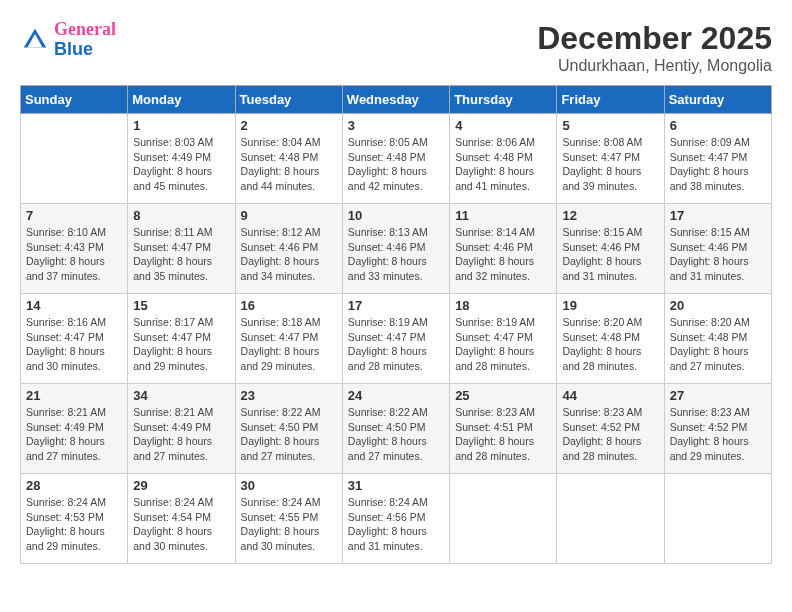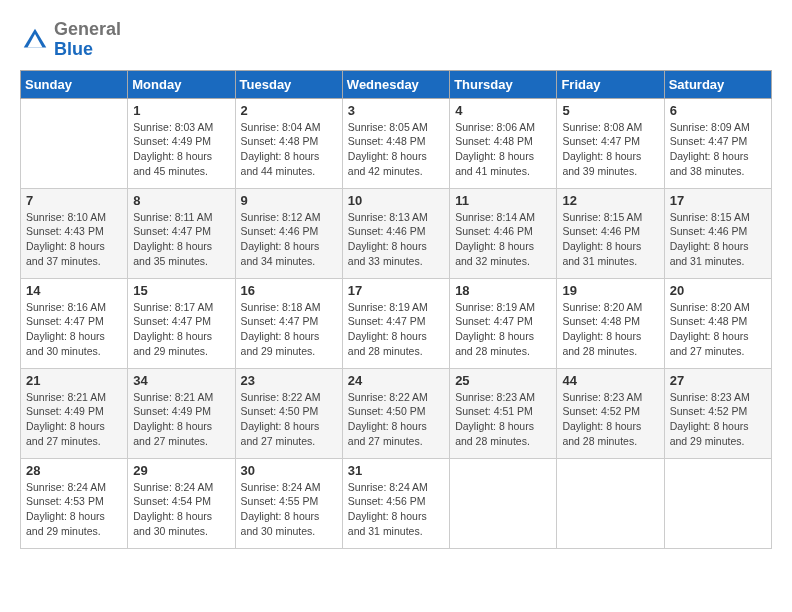--- a/index.html
+++ b/index.html
@@ -19,21 +19,21 @@
     .logo {
       display: flex;
       align-items: center;
       gap: 4px;
     }
     .logo-text {
       font-size: 18px;
       font-weight: bold;
       line-height: 1.1;
     }
-    .logo-general { color: #737373; }
+    .logo-general { color: #ec4899; font-family: Liberation Serif, serif; }
     .logo-blue { color: #1a6abf; }
     .logo-icon {
       width: 30px;
       height: 30px;
     }
     .title-block {
       text-align: right;
     }
     .month-title {
       font-size: 32px;
@@ -90,20 +90,24 @@
   <div class="logo">
     <svg class="logo-icon" viewBox="0 0 40 40">
       <polygon points="20,5 35,30 5,30" fill="#1a6abf"></polygon>
       <polygon points="20,12 30,30 10,30" fill="#fff"></polygon>
     </svg>
     <div class="logo-text">
       <div class="logo-general">General</div>
       <div class="logo-blue">Blue</div>
     </div>
   </div>
+  <div class="title-block">
+    <div class="month-title">December 2025</div>
+    <div class="subtitle">Undurkhaan, Hentiy, Mongolia</div>
+  </div>
 </div>
 
 <table class="calendar">
   <thead>
     <tr>
     <th>Sunday</th>
         <th>Monday</th>
         <th>Tuesday</th>
         <th>Wednesday</th>
         <th>Thursday</th>

